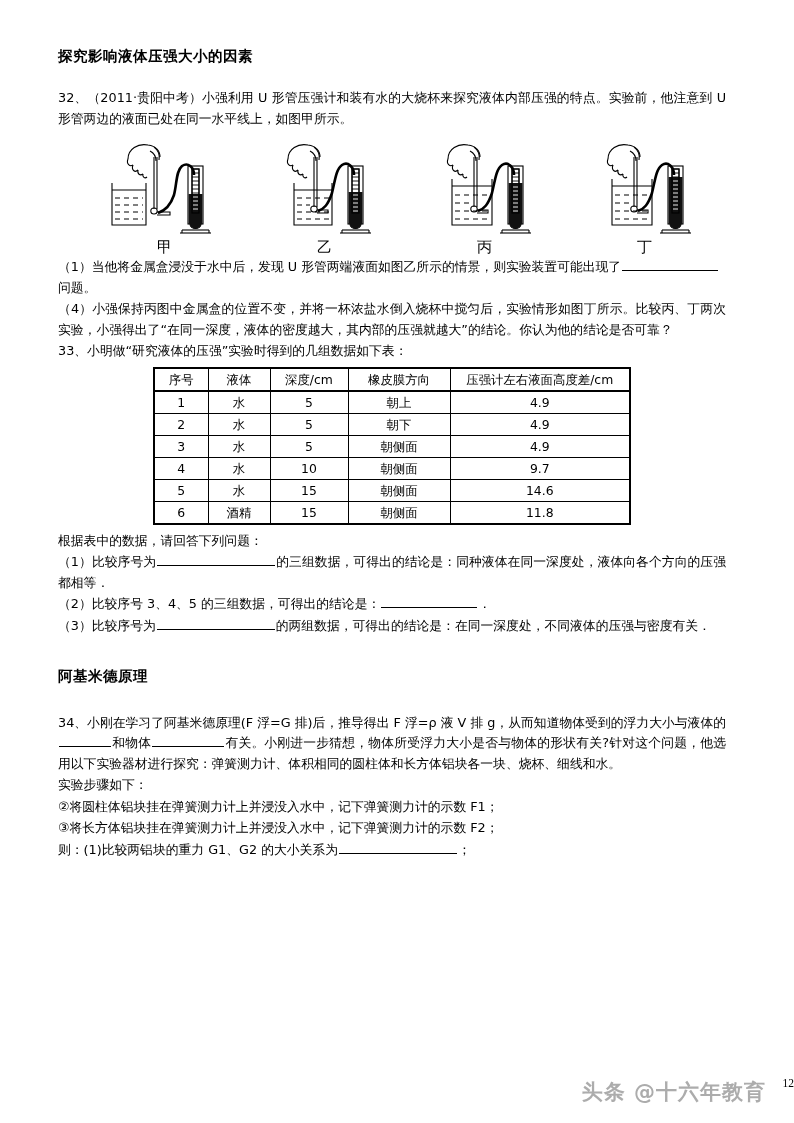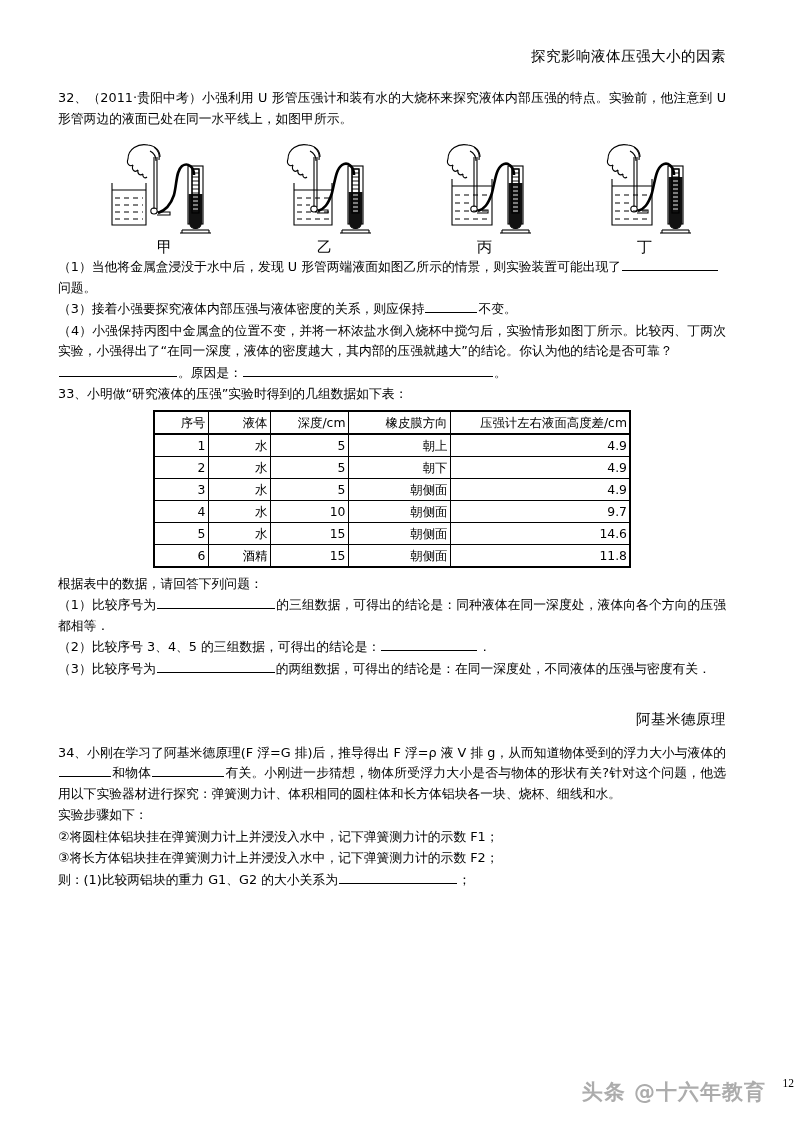--- a/index.html
+++ b/index.html
@@ -19,30 +19,30 @@
     box-sizing: border-box;
     overflow: hidden;
   }
   .content {
     position: absolute;
     left: 58px;
     top: 46px;
     width: 668px;
   }
   .section-title {
-    text-align: right;
-    font-weight: normal;
+    text-align: left;
+    font-weight: bold;
     font-size: 14.5px;
     letter-spacing: 0.5px;
     margin: 0 0 22px 0;
     line-height: 1.4;
   }
   .section-title.second {
     margin-top: 30px;
-    margin-bottom: 13px;
+    margin-bottom: 26px;
   }
   p.para {
     font-size: 12.8px;
     line-height: 20.5px;
     margin: 0 0 1px 0;
     text-align: justify;
     text-justify: inter-character;
   }
   .blank {
     display: inline-block;
@@ -86,21 +86,21 @@
   table.data {
     border-collapse: collapse;
     width: 476px;
     border: 2px solid #000;
     table-layout: fixed;
   }
   table.data th, table.data td {
     border: 1px solid #000;
     font-size: 12.4px;
     font-weight: normal;
-    text-align: right;
+    text-align: center;
     padding: 3px 2px;
     height: 19px;
     line-height: 15px;
     box-sizing: border-box;
   }
   table.data thead th {
     border-bottom: 2px solid #000;
   }
   table.data col.c1 { width: 54px; }
   table.data col.c2 { width: 62px; }
@@ -402,29 +402,23 @@
       </div>
 
     </div>
 
     <p class="para">
       <span>（1）当他将金属盒浸没于水中后，发现 U 形管两端液面如图乙所示的情景，则实验装置可能出现了</span><span class="blank b-long"></span><br>
       <span>问题。</span>
     </p>
 
 
-    <p class="para">
-      <span>（3）接着小强要探究液体内部压强与液体密度的关系，则应保持</span><span class="blank b-short"></span><span>不变。</span>
-    </p>
 
     <p class="para">
       <span>（4）小强保持丙图中金属盒的位置不变，并将一杯浓盐水倒入烧杯中搅匀后，实验情形如图丁所示。比较丙、丁两次实验，小强得出了“在同一深度，液体的密度越大，其内部的压强就越大”的结论。你认为他的结论是否可靠？</span>
-    </p>
-    <p class="para">
-      <span class="blank b-xlong"></span><span>。原因是：</span><span class="blank b-huge"></span><span>。</span>
     </p>
 
     <p class="para">33、小明做“研究液体的压强”实验时得到的几组数据如下表：</p>
 
     <div class="table-wrap">
       <table class="data">
         <colgroup>
           <col class="c1">
             <col class="c2">
             <col class="c3">

